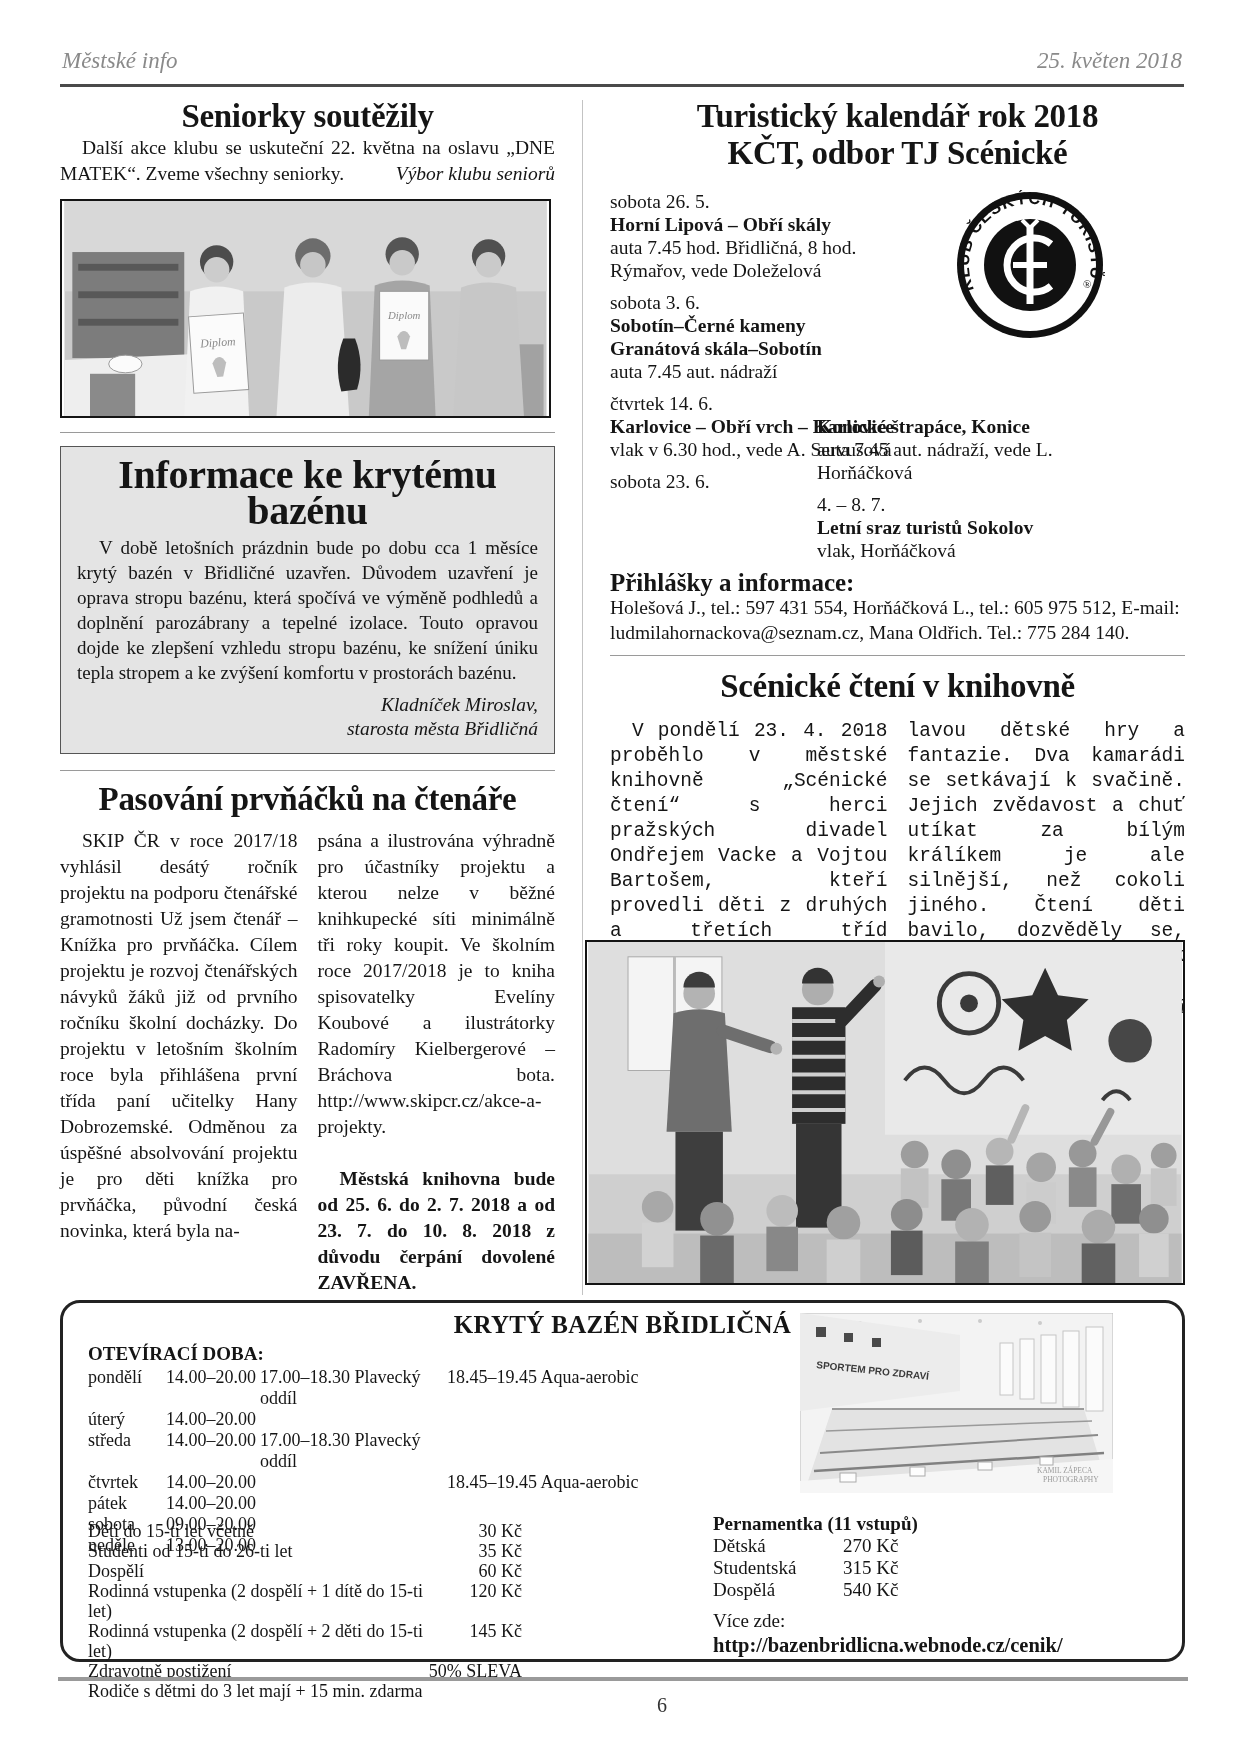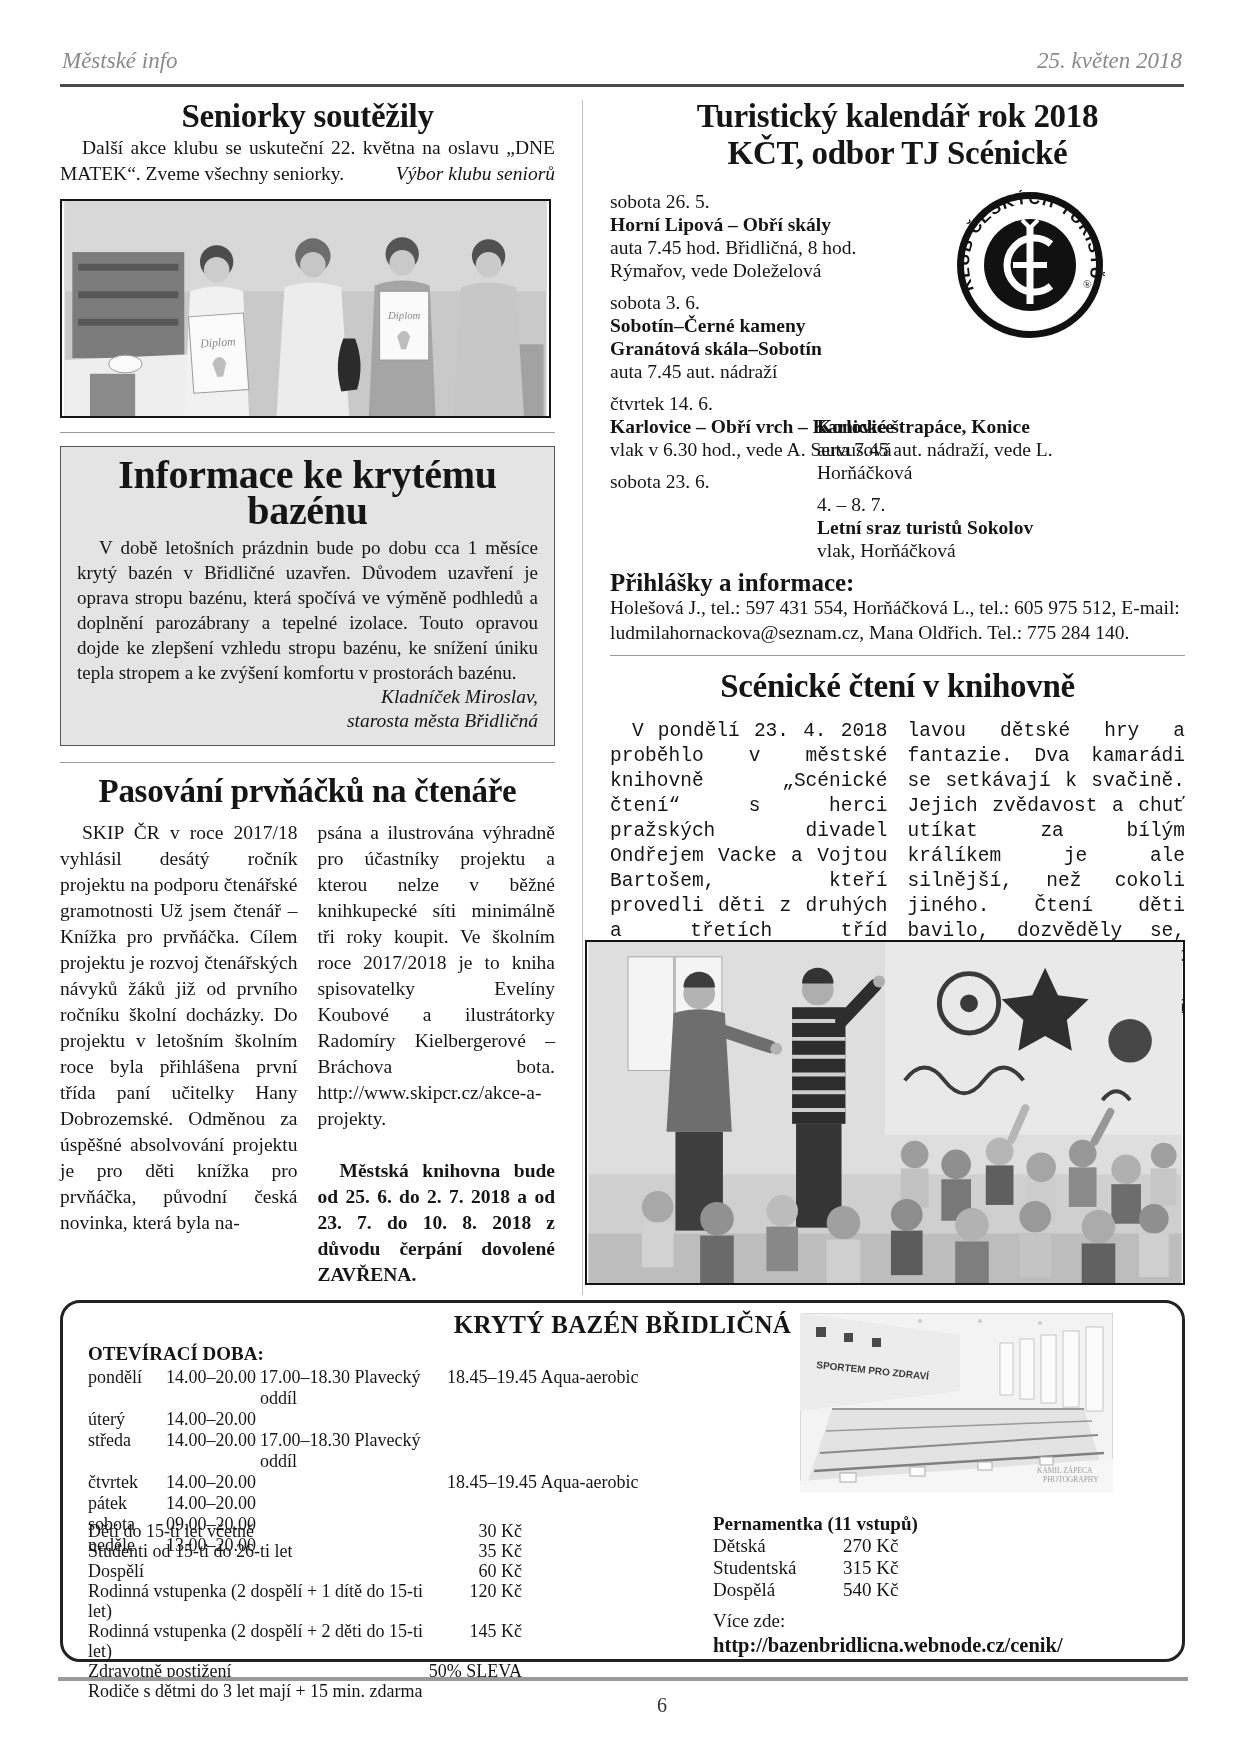--- a/index.html
+++ b/index.html
@@ -24,21 +24,21 @@
   .indent { text-indent:22px; }
   .sig-pullup { text-align:right; font-style:italic; margin-top:-26px; font-size:19.5px; line-height:26px; }
   .thin-rule { border:0; height:1px; background:#9a9a9a; }
 
   .photo-frame { border:2px solid #141414; display:block; }
   .seniors-photo { margin-top:12px; }
 
   .gray-box { margin-top:13px; background:#e4e4e4; border:1px solid #555; padding:10px 16px 12px 16px; }
   .gray-box .h-main { font-size:40px; line-height:36px; }
   .gray-box .body-text { margin-top:6px; font-size:19px; line-height:25px; }
-  .gray-sig { text-align:right; font-style:italic; font-size:19.5px; line-height:24px; margin-top:0; }
+  .gray-sig { text-align:right; font-style:italic; font-size:19.5px; line-height:24px; margin-top:8px; }
 
   .pasovani-title { margin-top:10px; }
   .two-cols { display:flex; gap:20px; margin-top:10px; }
   .two-cols .col { flex:1; }
 
   
   .calendar { position:relative; height:380px; margin-top:18px; }
   .cal-left  { position:absolute; left:0; top:0; width:285px; }
   .cal-right { position:absolute; left:207px; top:225px; width:300px; }
   .cal-entry { margin-bottom:9px; }

